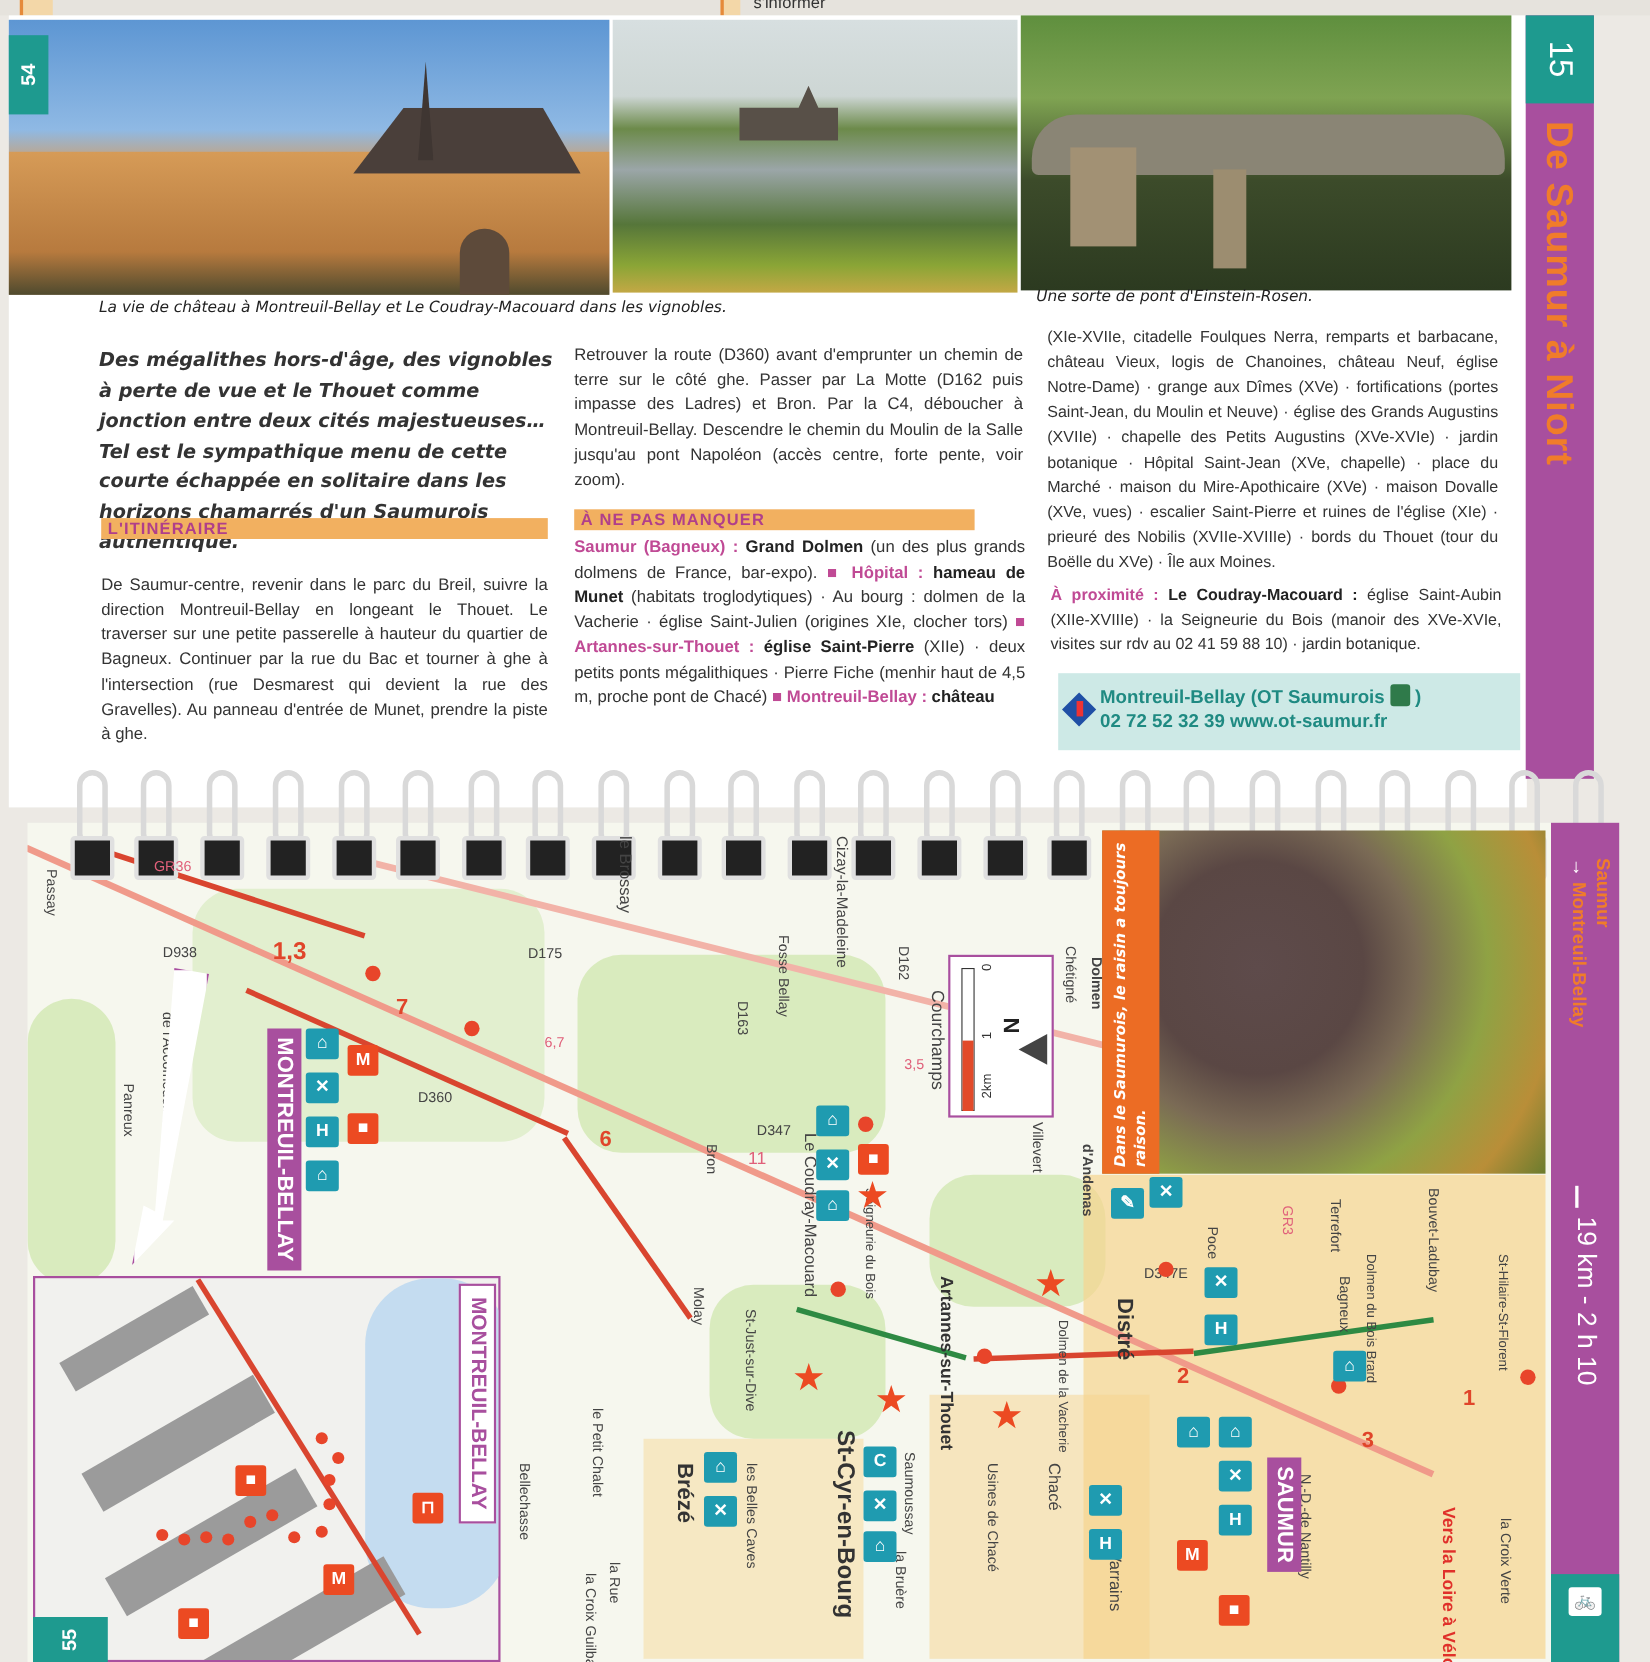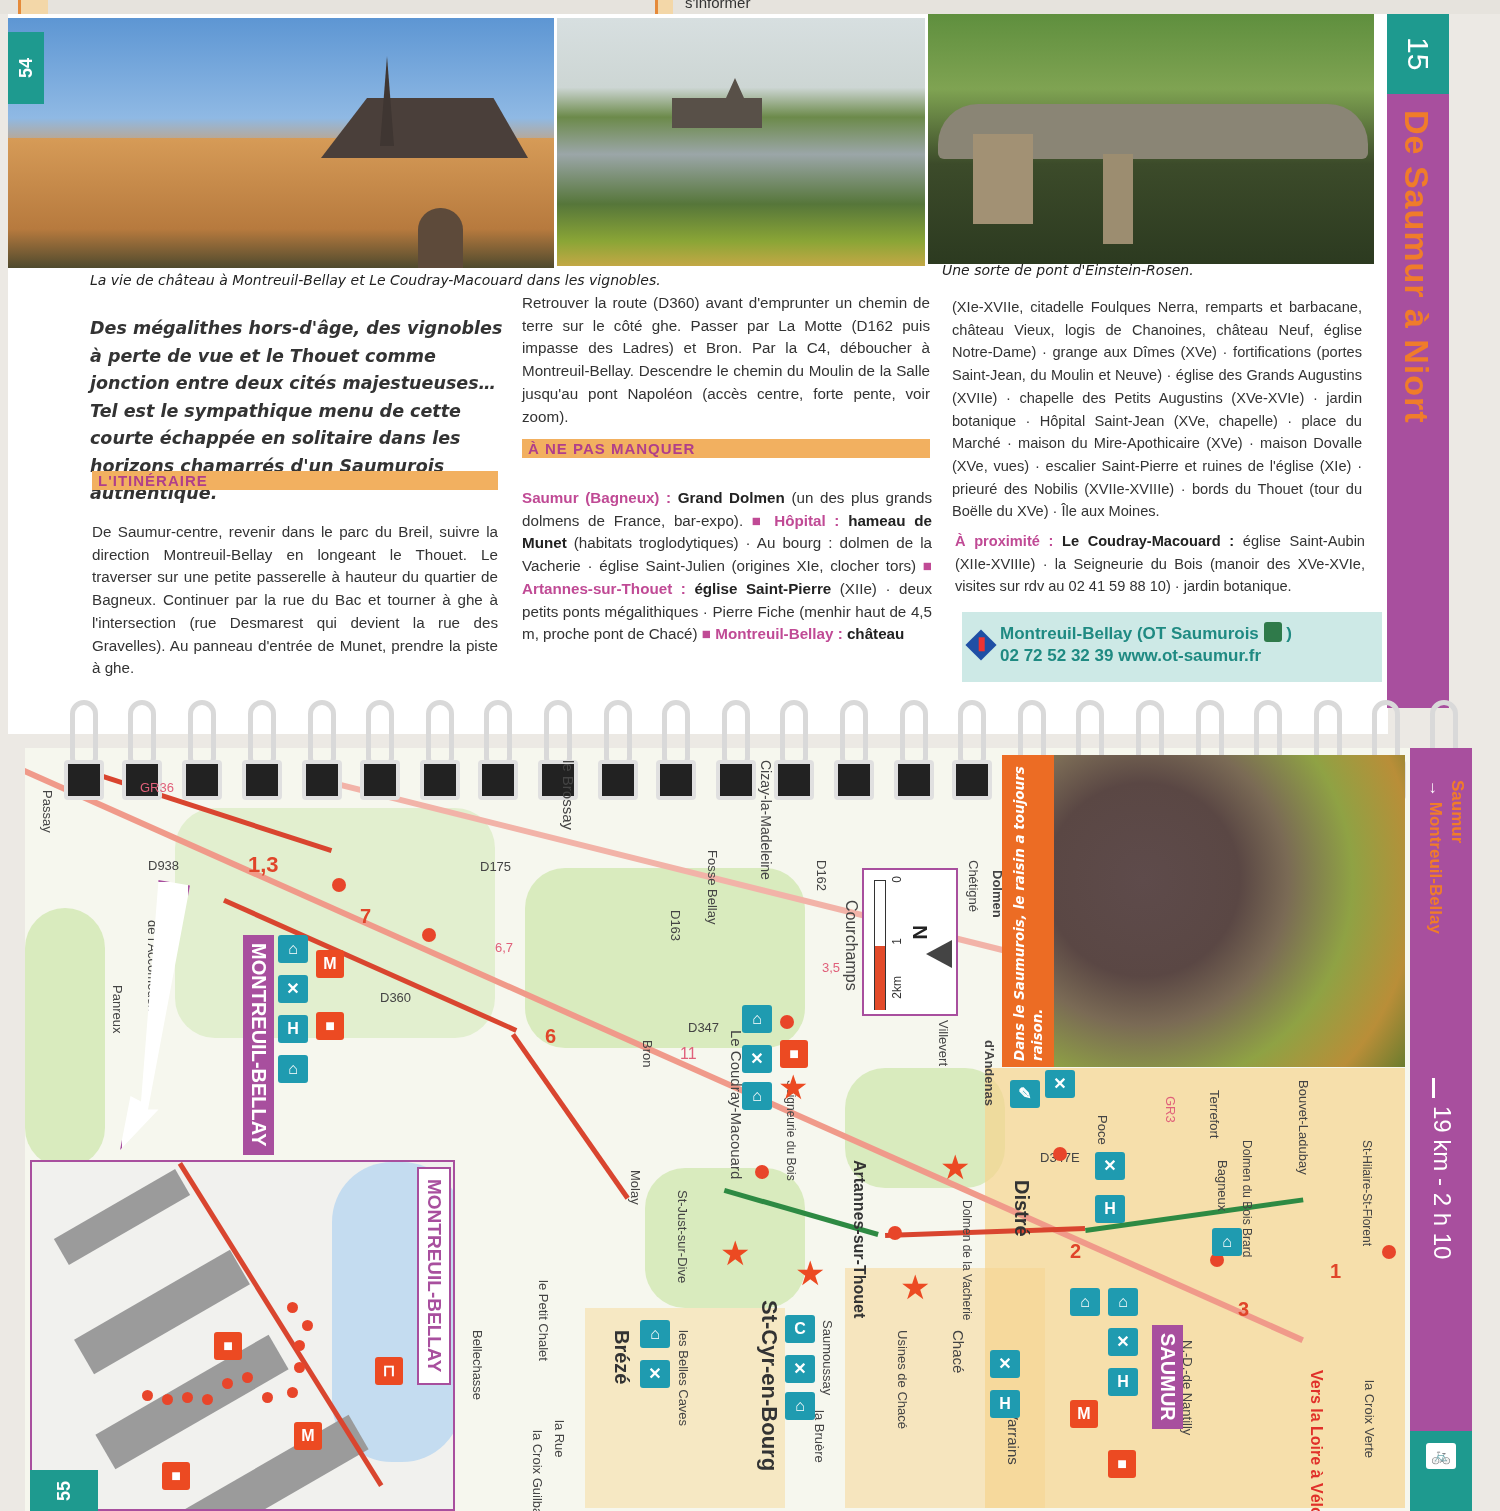--- a/index.html
+++ b/index.html
@@ -105,23 +105,23 @@
     <div class="p2"></div>
   </div>
 
 <div class="caption" style="left:90px;top:272px">La vie de château à Montreuil-Bellay et Le Coudray-Macouard dans les vignobles.</div>
 <div class="caption" style="left:942px;top:262px">Une sorte de pont d'Einstein-Rosen.</div>
 
 <div class="lead">Des mégalithes hors-d'âge, des vignobles à perte de vue et le Thouet comme jonction entre deux cités majestueuses… Tel est le sympathique menu de cette courte échappée en solitaire dans les horizons chamarrés d'un Saumurois authentique.</div>
 
 <div class="sechead" style="left:92px;top:471px;width:406px">L'ITINÉRAIRE</div>
 <div class="body" style="left:92px;top:521px;width:406px">De Saumur-centre, revenir dans le parc du Breil, suivre la direction Montreuil-Bellay en longeant le Thouet. Le traverser sur une petite passerelle à hauteur du quartier de Bagneux. Continuer par la rue du Bac et tourner à ghe à l'intersection (rue Desmarest qui devient la rue des Gravelles). Au panneau d'entrée de Munet, prendre la piste à ghe.</div>
-<div class="body" style="left:522px;top:292px;width:408px">Retrouver la route (D360) avant d'emprunter un chemin de terre sur le côté ghe. Passer par La Motte (D162 puis impasse des Ladres) et Bron. Par la C4, déboucher à Montreuil-Bellay. Descendre le chemin du Moulin de la Salle jusqu'au pont Napoléon (accès centre, forte pente, voir zoom).</div>
-
-<div class="sechead" style="left:522px;top:439px;width:408px">À NE PAS MANQUER</div>
+<div class="body" style="left:522px;top:312px;width:408px">Retrouver la route (D360) avant d'emprunter un chemin de terre sur le côté ghe. Passer par La Motte (D162 puis impasse des Ladres) et Bron. Par la C4, déboucher à Montreuil-Bellay. Descendre le chemin du Moulin de la Salle jusqu'au pont Napoléon (accès centre, forte pente, voir zoom).</div>
+
+<div class="sechead" style="left:522px;top:463px;width:364px">À NE PAS MANQUER</div>
 <div class="body" style="left:522px;top:487px;width:410px">
   <span class="pk">Saumur (Bagneux) :</span> <b>Grand Dolmen</b><span> (un des plus grands dolmens de France, bar-expo).</span>
   <span class="sq">■</span> <span class="pk">Hôpital :</span> <b>hameau de Munet</b><span> (habitats troglodytiques) · Au bourg : dolmen de la Vacherie · église Saint-Julien (origines XIe, clocher tors)</span>
   <span class="sq">■</span> <span class="pk">Artannes-sur-Thouet :</span> <b>église Saint-Pierre</b><span> (XIIe) · deux petits ponts mégalithiques · Pierre Fiche (menhir haut de 4,5 m, proche pont de Chacé)</span>
   <span class="sq">■</span> <span class="pk">Montreuil-Bellay :</span> <b>château</b>
 </div>
 <div class="body" style="left:952px;top:296px;width:410px;font-size:14.6px">
   <span> (XIe-XVIIe, citadelle Foulques Nerra, remparts et barbacane, château Vieux, logis de Chanoines, château Neuf, église Notre-Dame) · grange aux Dîmes (XVe) · fortifications (portes Saint-Jean, du Moulin et Neuve) · église des Grands Augustins (XVIIe) · chapelle des Petits Augustins (XVe-XVIe) · jardin botanique · Hôpital Saint-Jean (XVe, chapelle) · place du Marché · maison du Mire-Apothicaire (XVe) · maison Dovalle (XVe, vues) · escalier Saint-Pierre et ruines de l'église (XIe) · prieuré des Nobilis (XVIIe-XVIIIe) · bords du Thouet (tour du Boëlle du XVe) · Île aux Moines.</span>
 </div>
 

